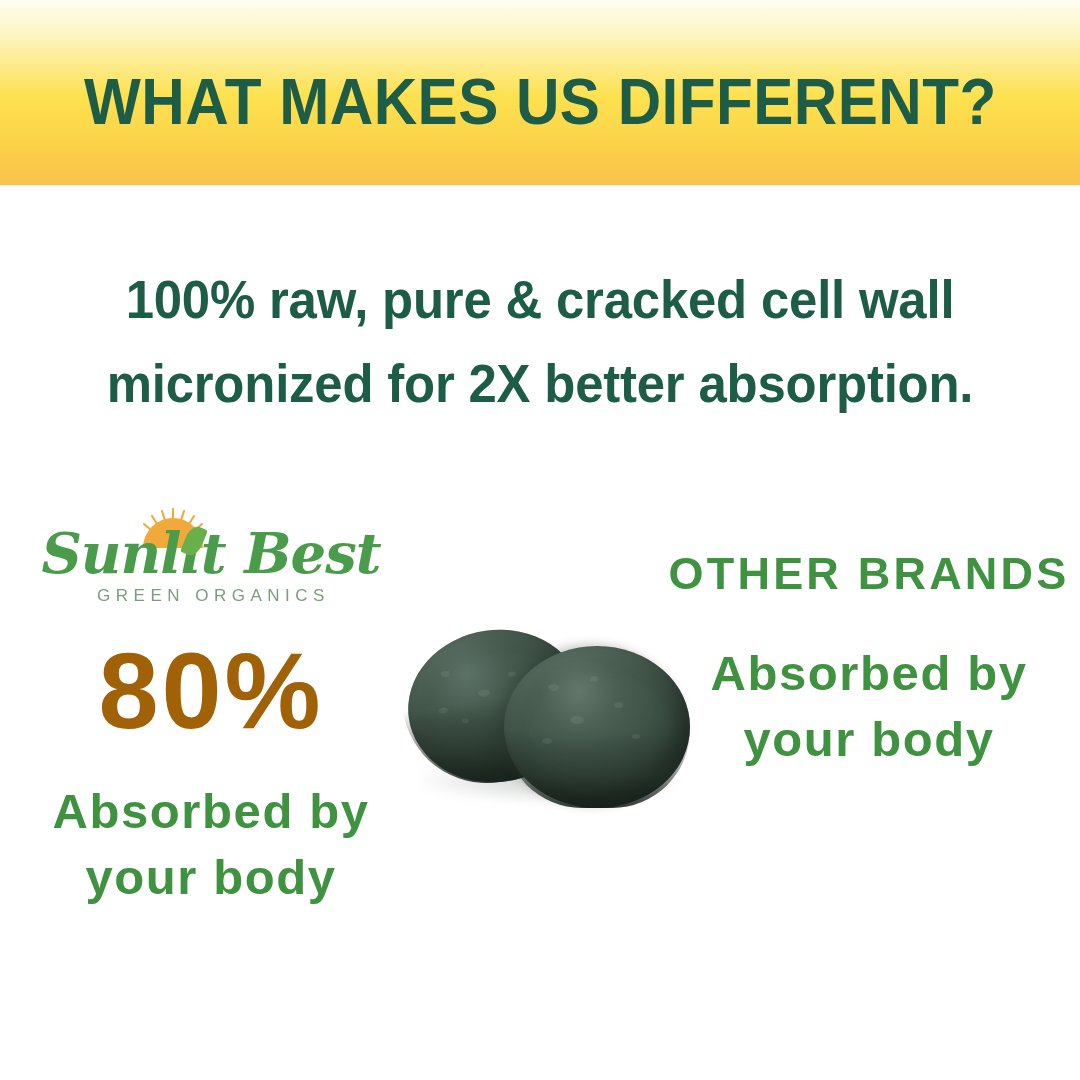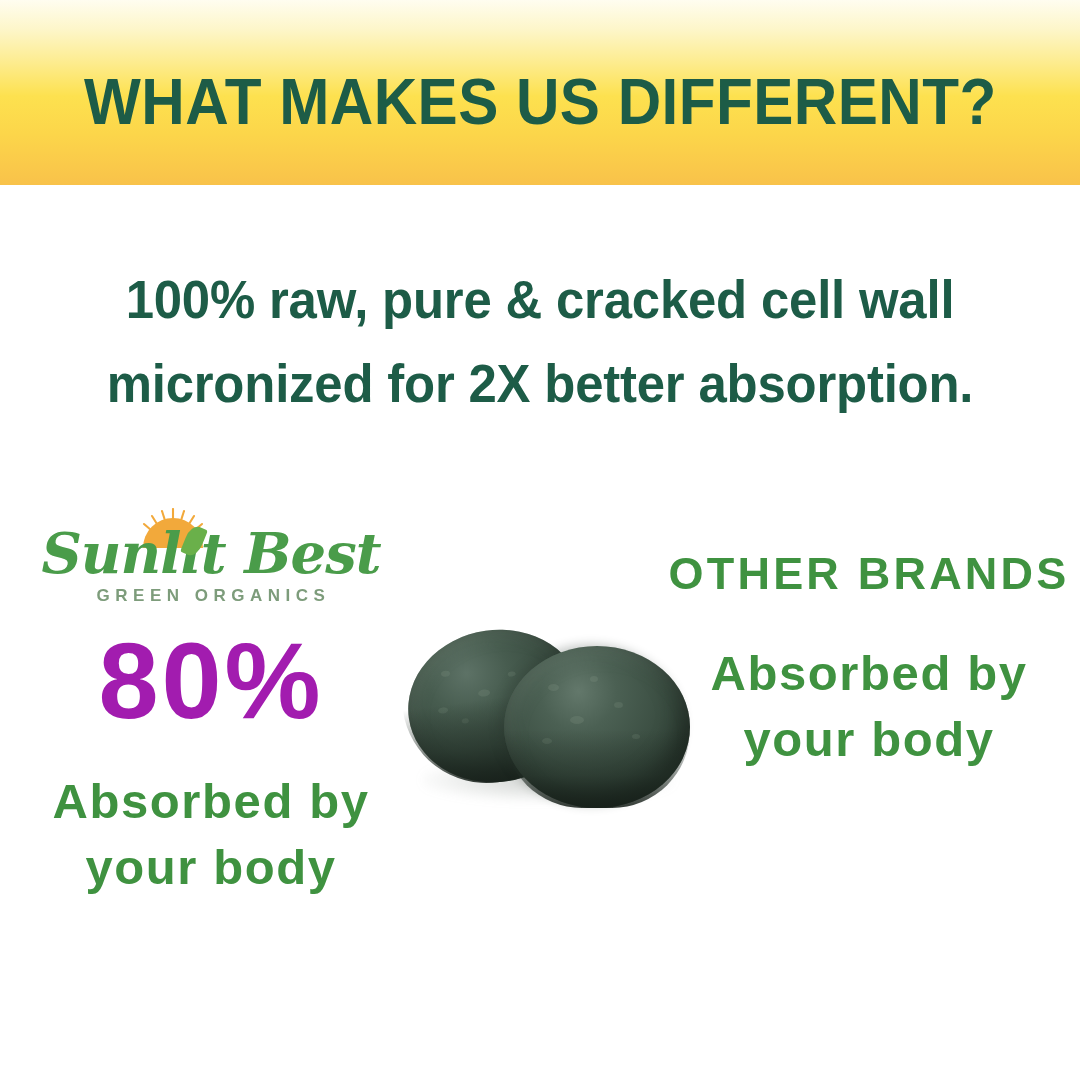--- a/index.html
+++ b/index.html
@@ -130,21 +130,21 @@
     height: 30px;
     border-radius: 50% 12% 50% 12%;
     background: #6ab04a;
   }
   .logo-tagline {
     position: absolute;
     left: 0;
     top: 86px;
     width: 100%;
     font-family: "Liberation Sans", sans-serif;
-    font-weight: 700;
+    font-weight: 400;
     font-size: 17px;
     letter-spacing: 5.5px;
     color: #7d9c7b;
     text-indent: 5px;
   }
 
   
   .brands-heading {
     height: 112px;
     display: flex;
@@ -160,22 +160,22 @@
     white-space: nowrap;
   }
 
   
   .percent {
     font-family: "Liberation Sans", sans-serif;
     font-weight: 700;
     font-size: 108px;
     line-height: 118px;
     letter-spacing: 3px;
-    color: #a21caf;
-    margin-top: 10px;
+    color: #a16207;
+    margin-top: 20px;
   }
 
   
   .caption {
     font-family: "Liberation Sans", sans-serif;
     font-weight: 700;
     font-size: 49px;
     line-height: 66px;
     letter-spacing: 1.6px;
     color: #3f9240;

